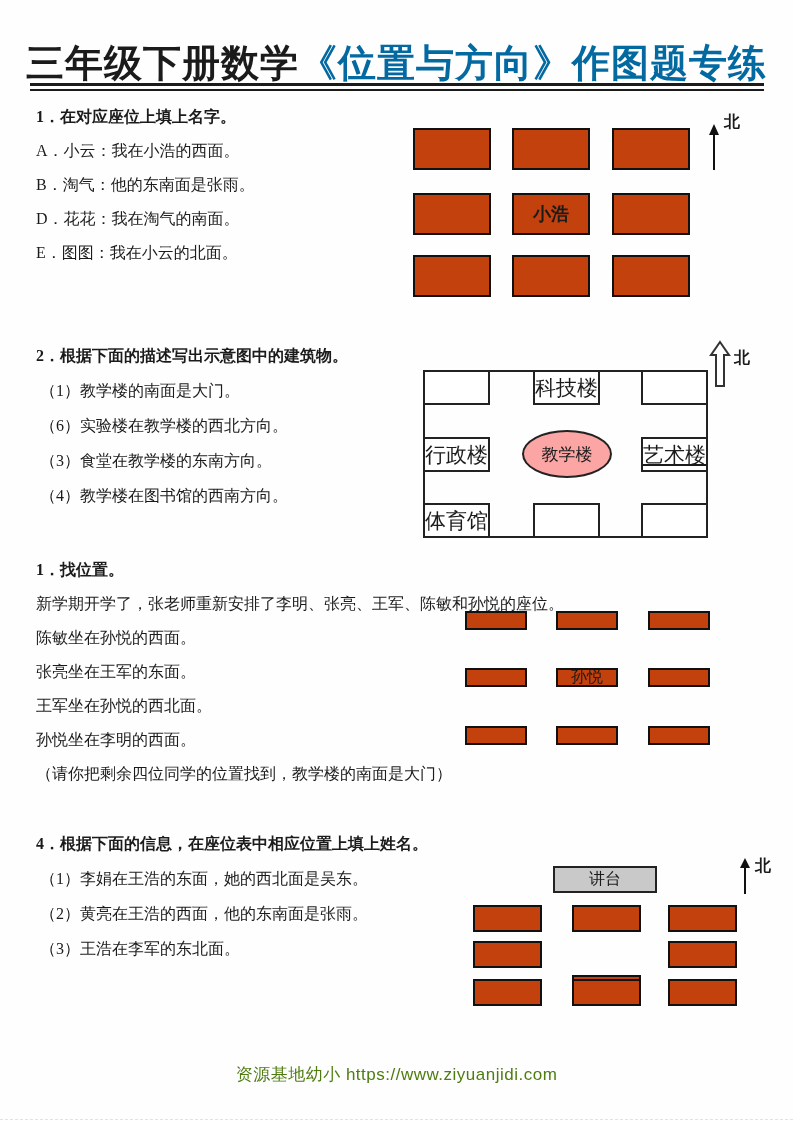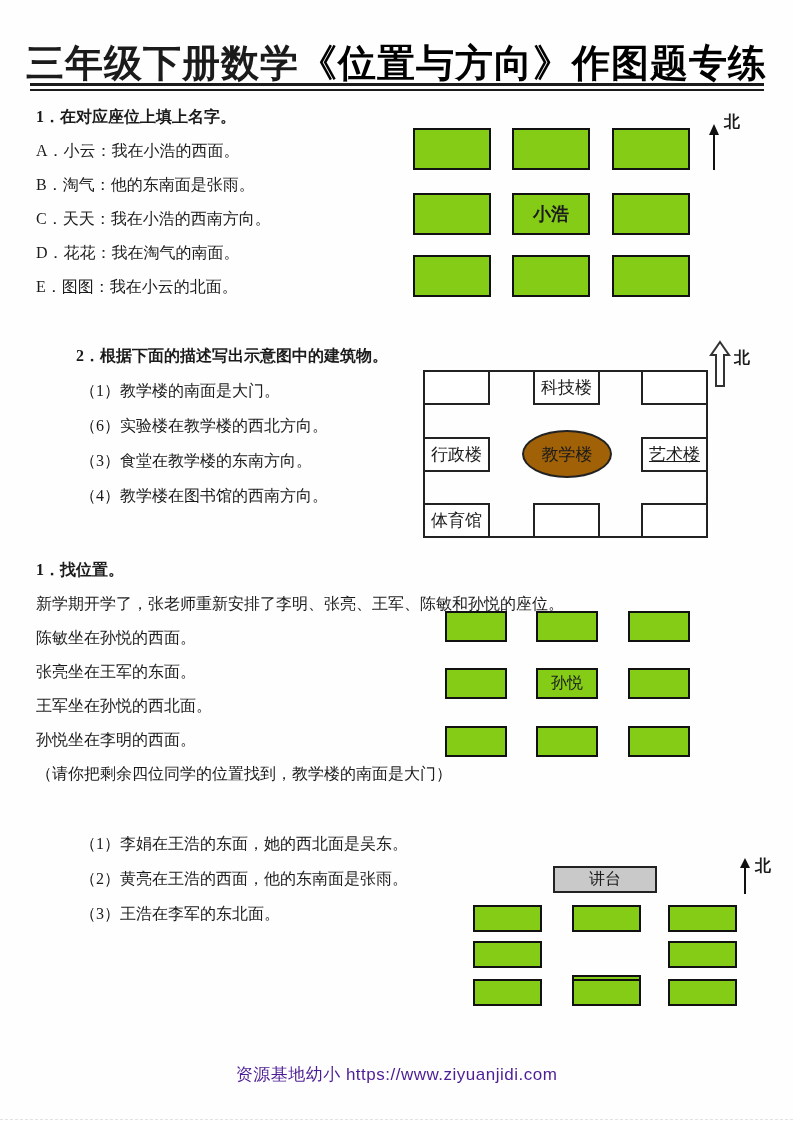--- a/index.html
+++ b/index.html
@@ -1,69 +1,68 @@
 <!DOCTYPE html>
 <html><head>
 <meta charset="utf-8">
 <style>
   html,body{margin:0;padding:0;background:#ffffff;}
   .page{position:relative;width:793px;height:1121px;background:#fefefe;overflow:hidden;
         font-family:"Liberation Sans","DejaVu Sans",sans-serif;color:#1b1b1b;}
   
   .title{position:absolute;top:38px;left:0;width:793px;text-align:center;
          font-size:38px;font-weight:700;letter-spacing:1px;white-space:nowrap;}
-  .title .red{color:#000000;}
+  .title .red{color:#0369a1;}
   .title-rule{position:absolute;top:83px;left:30px;width:734px;height:3px;
               border-top:3px solid #1b1b1b;border-bottom:2px solid #1b1b1b;}
   
   .tblock{position:absolute;left:36px;}
   .line{white-space:nowrap;font-size:16px;font-family:Liberation Serif, serif;}
   .lh34 .line{line-height:34px;height:34px;}
-  .lh35 .line{line-height:35px;height:35px;margin-left:40px;}
+  .lh35 .line{line-height:35px;height:35px;}
   .bold{font-weight:700;}
   .indent{padding-left:4px;}
   
-  .box{position:absolute;border:2px solid #111;background:#84cc16;box-sizing:border-box;
+  .box{position:absolute;border:2px solid #111;background:#c2410c;box-sizing:border-box;
        display:flex;align-items:center;justify-content:center;}
   .bx1{width:78px;height:42px;font-size:18px;font-weight:700;}
-  .bx3{width:62px;height:31px;font-size:16px;}
+  .bx3{width:62px;height:19px;font-size:16px;margin-left:20px;}
   .bx4{width:69px;height:27px;font-size:16px;}
   
   .map{position:absolute;left:423px;top:370px;width:285px;height:168px;
        border:2px solid #222;box-sizing:border-box;}
   .map .mbox{position:absolute;border:2px solid #222;background:#fff;box-sizing:border-box;
-             width:67px;height:35px;display:flex;align-items:center;justify-content:center;font-size:17px;}
+             width:67px;height:35px;display:flex;align-items:center;justify-content:center;font-size:21px;}
   .map .ellipse{position:absolute;left:97px;top:58px;width:90px;height:48px;border:2px solid #222;
                 border-radius:50%;display:flex;align-items:center;justify-content:center;
-                font-size:17px;background:#a16207;box-sizing:border-box;}
+                font-size:17px;background:#fca5a5;box-sizing:border-box;}
   
   .compass{position:absolute;display:flex;align-items:flex-start;}
   .north-label{font-size:16px;font-weight:700;line-height:16px;margin-left:2px;margin-top:2px;}
   
   .podium{position:absolute;left:553px;top:866px;width:104px;height:27px;background:#c9c9c9;
           border:2px solid #222;box-sizing:border-box;display:flex;align-items:center;
           justify-content:center;font-size:16px;}
   
   .footer{position:absolute;top:1063px;left:0;width:793px;text-align:center;
-          font-size:17px;color:#4c1d95;letter-spacing:0.5px;}
+          font-size:17px;color:#4d7c0f;letter-spacing:0.5px;}
   .bottom-edge{position:absolute;bottom:1px;left:0;width:793px;border-top:1px dashed #e2e2e2;}
 </style>
 </head>
 <body>
 
 <div class="page">
 
   <div class="title"><span>三年级下册数学</span><span class="red">《位置与方向》作图题专练</span></div>
   <div class="title-rule"></div>
 
   <div class="tblock lh34" style="top:100px;">
     <div class="line bold">1．在对应座位上填上名字。</div>
     <div class="line">A．小云：我在小浩的西面。</div>
     <div class="line">B．淘气：他的东南面是张雨。</div>
-    <div class="line">C．天天：我在小浩的西南方向。</div>
     <div class="line">D．花花：我在淘气的南面。</div>
     <div class="line">E．图图：我在小云的北面。</div>
   </div>
 
   <div class="box bx1" style="left:413px;top:128px;"></div>
   <div class="box bx1" style="left:512px;top:128px;"></div>
   <div class="box bx1" style="left:612px;top:128px;"></div>
   <div class="box bx1" style="left:413px;top:193px;"></div>
   <div class="box bx1" style="left:512px;top:193px;">
       <span>小浩</span>
@@ -134,20 +133,21 @@
   <div class="box bx3" style="left:445px;top:668px;"></div>
   <div class="box bx3" style="left:536px;top:668px;">
       <span>孙悦</span>
     </div>
   <div class="box bx3" style="left:628px;top:668px;"></div>
   <div class="box bx3" style="left:445px;top:726px;"></div>
   <div class="box bx3" style="left:536px;top:726px;"></div>
   <div class="box bx3" style="left:628px;top:726px;"></div>
 
   <div class="tblock lh35" style="top:826px;">
+    <div class="line bold">4．根据下面的信息，在座位表中相应位置上填上姓名。</div>
     <div class="line indent">（1）李娟在王浩的东面，她的西北面是吴东。</div>
     <div class="line indent">（2）黄亮在王浩的西面，他的东南面是张雨。</div>
     <div class="line indent">（3）王浩在李军的东北面。</div>
   </div>
 
   <div class="podium">
       <span>讲台</span>
     </div>
 
   <div class="compass" style="left:737px;top:856px;">

